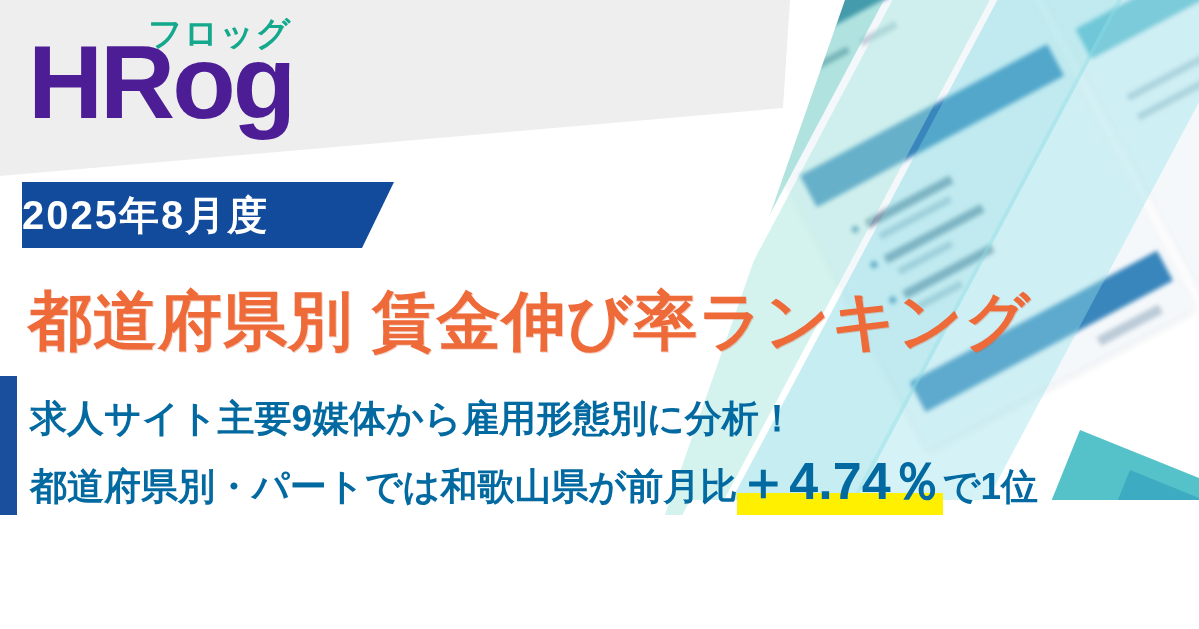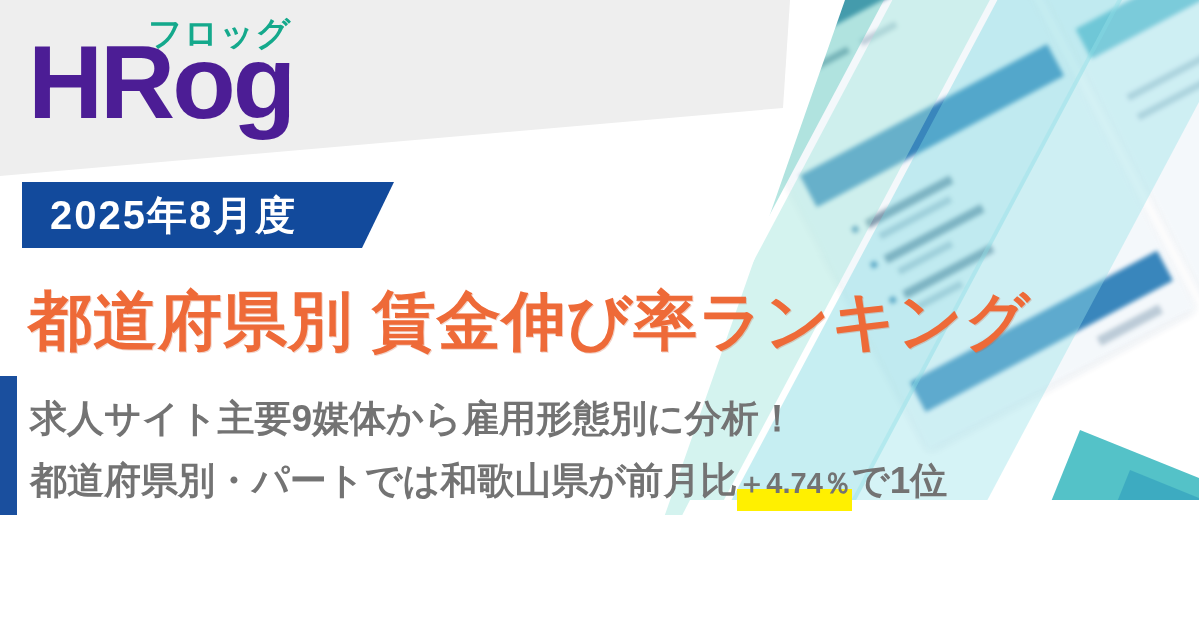--- a/index.html
+++ b/index.html
@@ -162,21 +162,20 @@
     height: 66px;
     background: #124a9c;
     clip-path: polygon(0 0, 372px 0, 340px 66px, 0 66px);
     display: flex;
     align-items: center;
   }
   .date-badge span {
     color: #ffffff;
     font-size: 40px;
     font-weight: 700;
-    margin-left: 28px;
     letter-spacing: 2px;
   }
 
   
   .headline {
     position: absolute;
     left: 28px;
     top: 278px;
     font-size: 64px;
     font-weight: 700;
@@ -192,21 +191,21 @@
     left: 0;
     top: 376px;
     width: 17px;
     height: 148px;
     background: #1a4f9e;
   }
   .sub-block {
     position: absolute;
     left: 30px;
     top: 388px;
-    color: #737373;
+    color: #0369a1;
     font-weight: 700;
     font-size: 37px;
     line-height: 62px;
     white-space: nowrap;
   }
   .sub-line { position: relative; }
   .hl-wrap {
     position: relative;
     display: inline-block;
   }
@@ -215,21 +214,21 @@
     left: 0;
     right: 0;
     bottom: 3px;
     height: 22px;
     background: #fff000;
     z-index: 0;
   }
   .hl-wrap .hl-text {
     position: relative;
     z-index: 1;
-    font-size: 29px;
+    font-size: 52px;
   }
 </style>
 </head>
 <body>
 
 <div id="canvas">
 
   <div class="bg-layer">
 
     <div class="dash-wrap">

